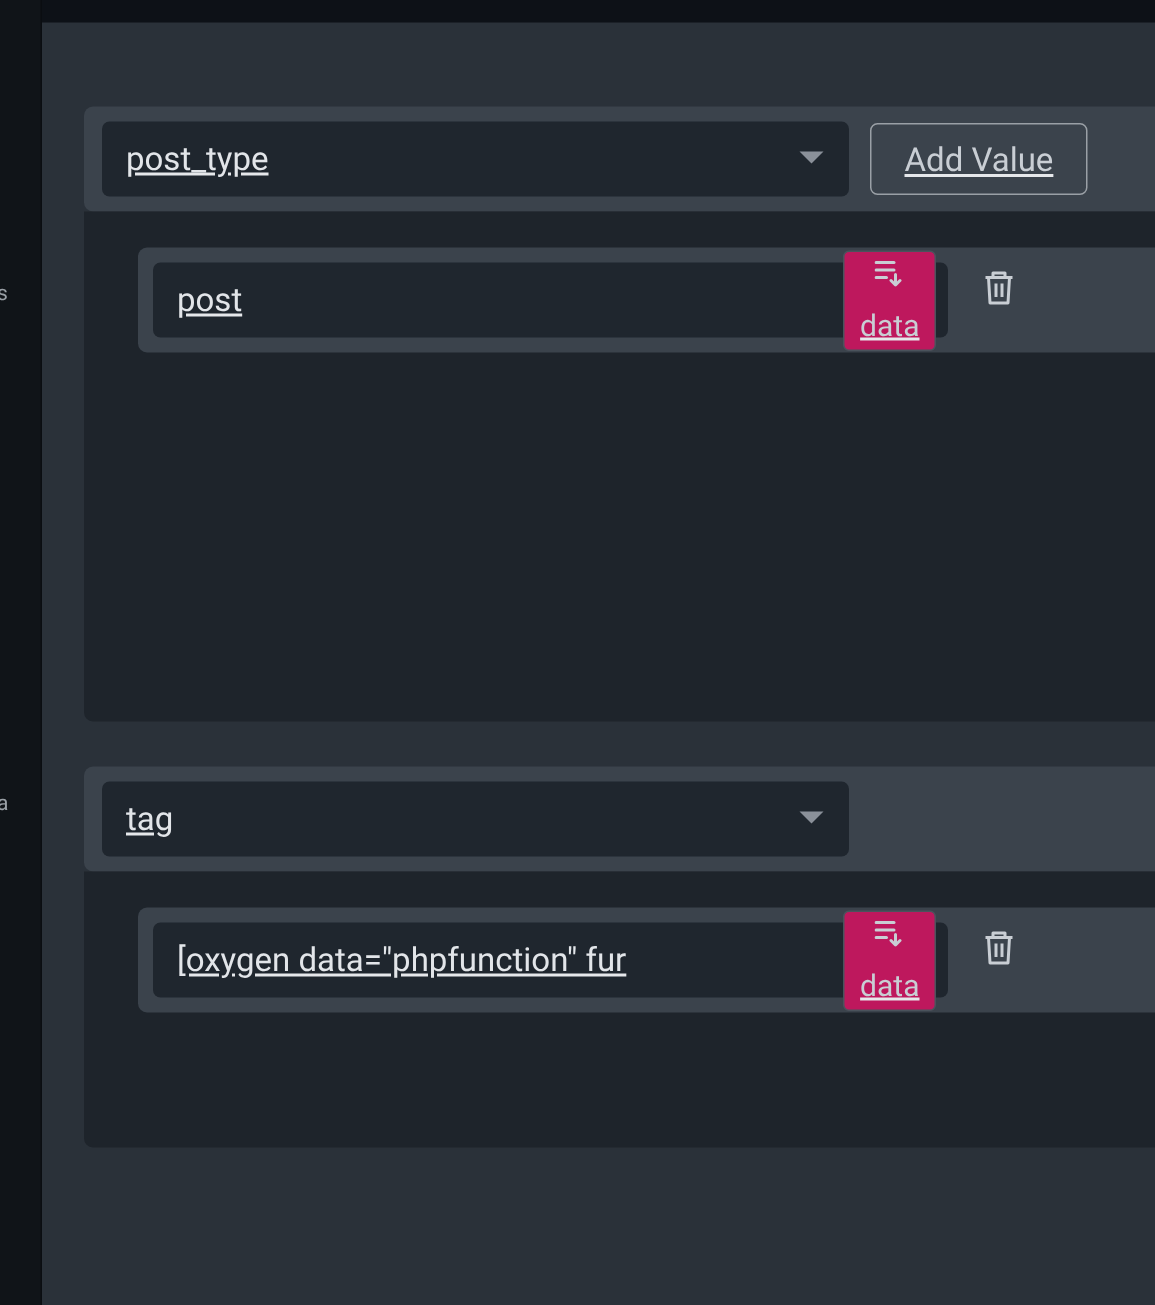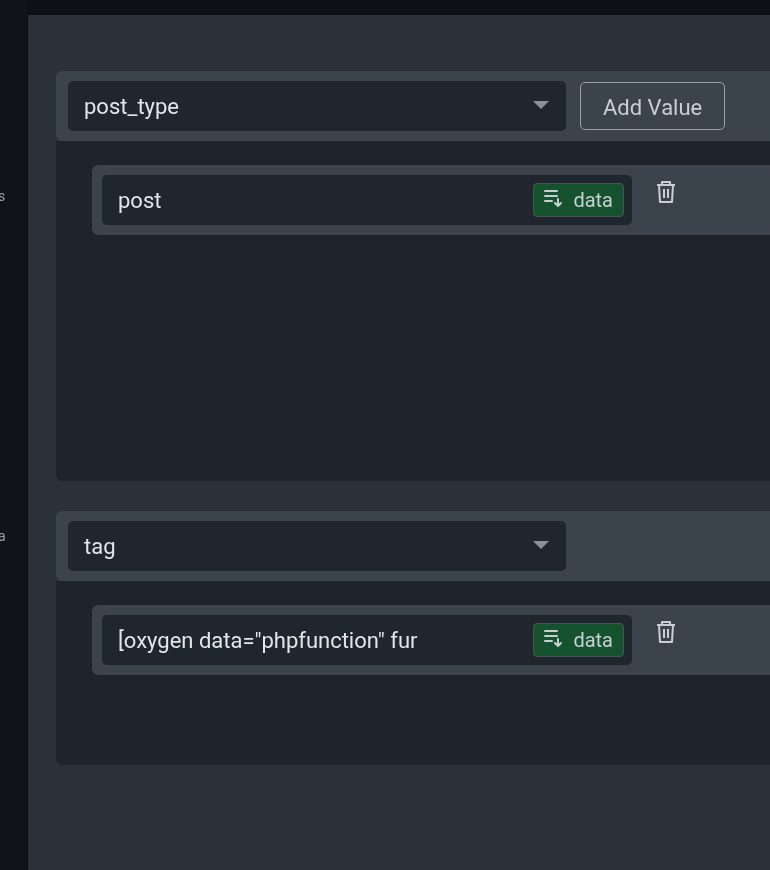--- a/index.html
+++ b/index.html
@@ -47,20 +47,21 @@
       letter-spacing: -0.2px;
     }
     .modal-body {
       flex: 1;
       padding: 56px 0 0 28px;
       overflow: hidden;
     }
 
     .query-block {
       margin-bottom: 30px;
+      text-decoration: underline;
     }
 
     .query-head {
       background: #3b434c;
       border-radius: 6px 0 0 6px;
       padding: 10px 12px;
       display: flex;
       align-items: center;
       gap: 14px;
     }
@@ -133,27 +134,28 @@
       outline: none;
       color: #e2e5e9;
       font-size: 22px;
       font-family: inherit;
       min-width: 0;
     }
     .data-pill {
       display: flex;
       align-items: center;
       gap: 9px;
-      background: #14532d;
+      background: #be185d;
       border: 1px solid #4a535c;
       border-radius: 4px;
       padding: 4px 10px;
       color: #c9ced4;
       font-size: 20px;
       cursor: pointer;
+      flex-direction: column;
     }
     .trash-btn {
       background: transparent;
       border: none;
       cursor: pointer;
       padding: 4px;
       color: #c9ced4;
     }
     .trash-btn svg { display:block; }
   </style>

